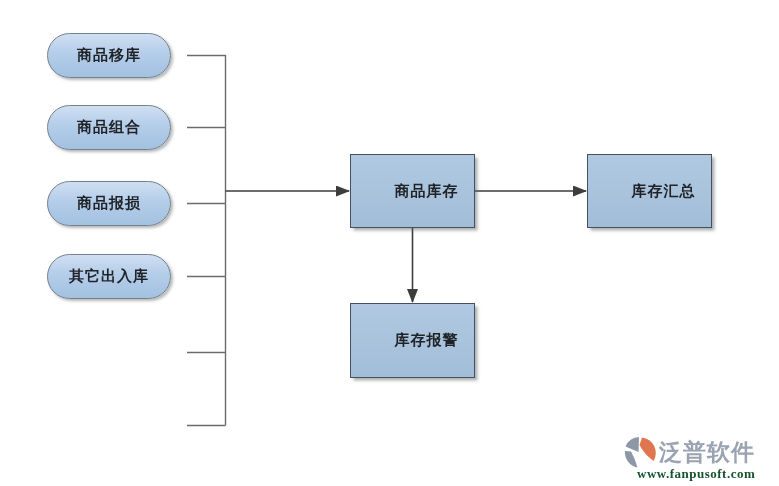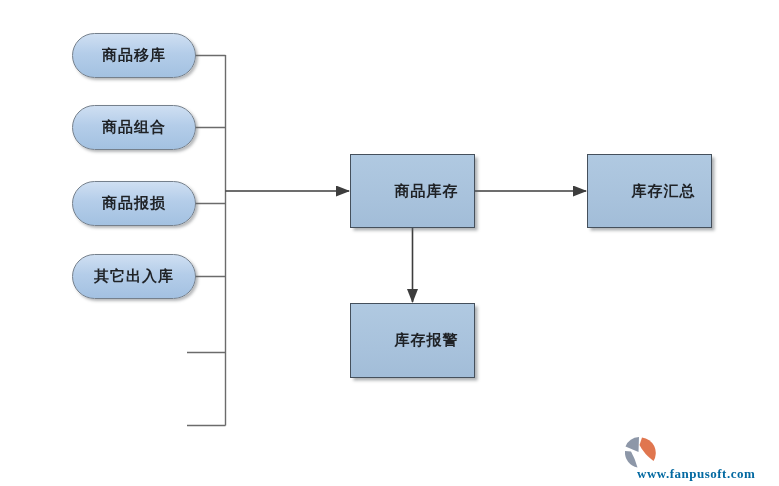--- a/index.html
+++ b/index.html
@@ -11,21 +11,21 @@
     overflow: hidden;
     font-family: "Liberation Serif", "DejaVu Serif", serif;
   }
   svg.wires {
     position: absolute;
     left: 0; top: 0;
     pointer-events: none;
   }
   .stadium {
     position: absolute;
-    left: 72px;
+    left: 47px;
     width: 124px;
     height: 45px;
     border: 1.5px solid #75808c;
     border-radius: 23px;
     background: linear-gradient(180deg, #cfdff2 0%, #b4cde9 45%, #a3c1e1 100%);
     box-shadow: 2px 2px 3px rgba(90,95,100,0.45);
     display: flex;
     align-items: center;
     justify-content: center;
     box-sizing: border-box;
@@ -64,21 +64,21 @@
     font-size: 23px;
     font-weight: bold;
     color: #9aa3b2;
     letter-spacing: 1px;
     line-height: 1.1;
     white-space: nowrap;
   }
   .wm-url {
     font-size: 13px;
     font-weight: bold;
-    color: #0369a1;
+    color: #14532d;
     letter-spacing: 0.5px;
     margin-top: -3px;
     padding-left: 14px;
     white-space: nowrap;
   }
   .wm-icon { flex: 0 0 auto; margin-right: 2px; }
 </style>
 </head>
 <body>
 
@@ -128,17 +128,18 @@
     <span class="node-label">库存报警</span>
   </div>
 
   <div class="watermark">
     <div class="wm-row">
       <svg class="wm-icon" width="34" height="33" viewBox="0 0 34 33">
         <path d="M16 1 A 15.5 15.5 0 0 0 2.5 10.5 L 15.5 16 Z" fill="#8d97a8"></path>
         <path d="M19 1.5 A 15.5 15.5 0 0 1 30.5 25 Q 21 18 16.5 9 Z" fill="#e0764f"></path>
         <path d="M2 15 A 15.5 15.5 0 0 0 14.5 31.5 Q 12 22.5 8 15.5 Z" fill="#8d97a8"></path>
       </svg>
+      <span class="wm-brand">泛普软件</span>
     </div>
     <div class="wm-url">www.fanpusoft.com</div>
   </div>
 
 </div>
 
 </body></html>

